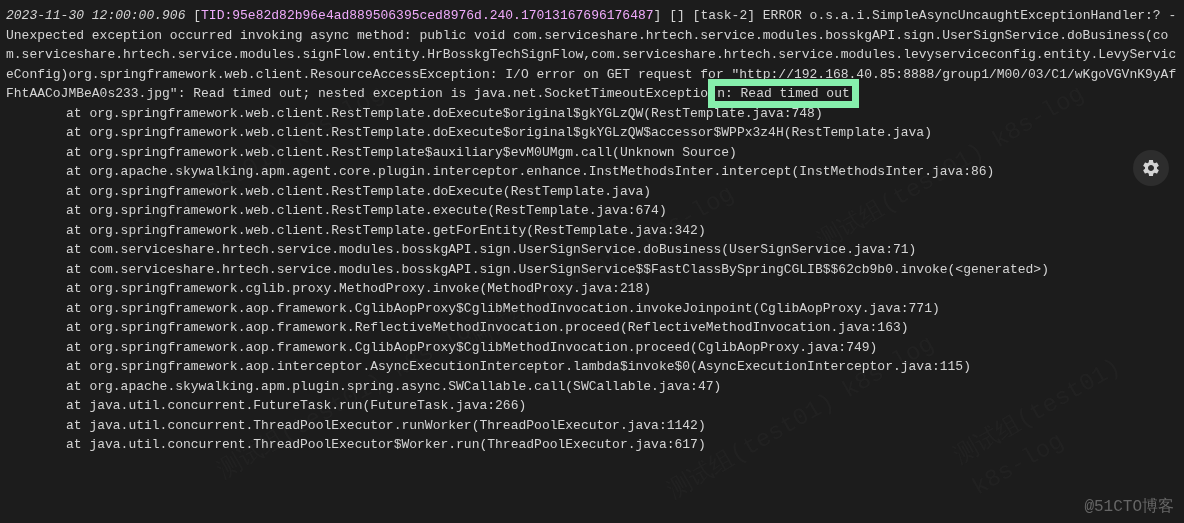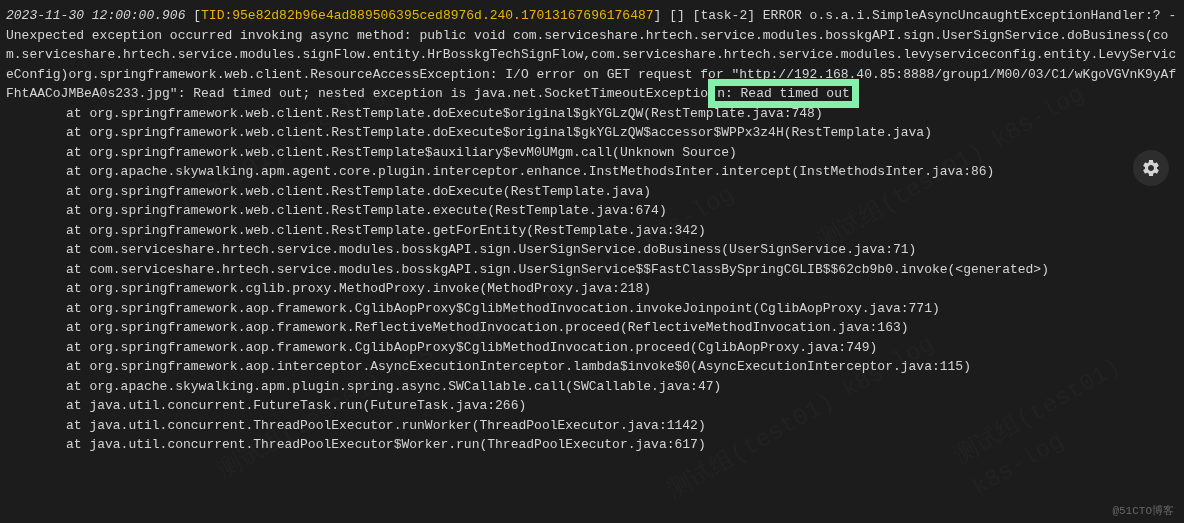--- a/index.html
+++ b/index.html
@@ -21,21 +21,21 @@
     }
     .log-container {
       white-space: pre-wrap;
       word-break: break-all;
     }
     .timestamp {
       color: #d4d4d4;
       font-style: italic;
     }
     .tid {
-      color: #eab308;
+      color: #f0abfc;
     }
     .highlight-box {
       border: 7px solid #86efac;
       padding: 0 2px;
       display: inline;
     }
     .stack-line {
       padding-left: 60px;
       display: block;
     }
@@ -55,21 +55,21 @@
     .settings-icon svg {
       width: 20px;
       height: 20px;
       fill: #d4d4d4;
     }
     .watermark {
       position: absolute;
       bottom: 4px;
       right: 10px;
       color: #666;
-      font-size: 11px;
+      font-size: 16px;
       margin-top: 8px;
     }
     .bg-watermark {
       position: absolute;
       color: rgba(100, 100, 100, 0.08);
       font-size: 24px;
       transform: rotate(-30deg);
       pointer-events: none;
       user-select: none;
     }

